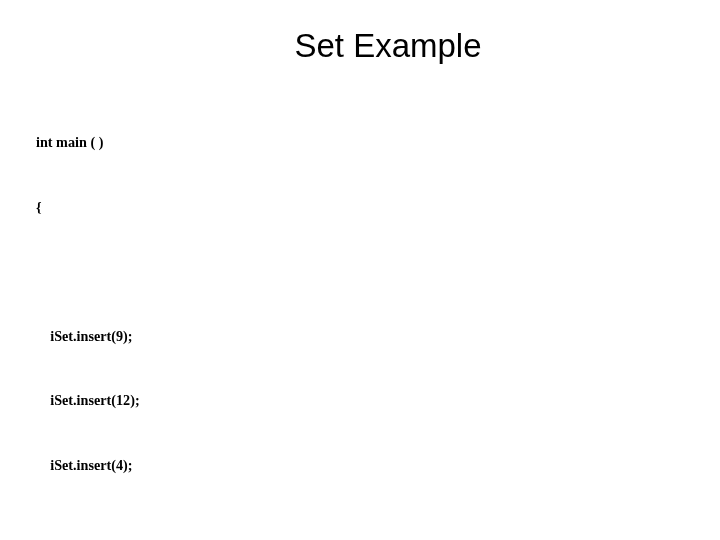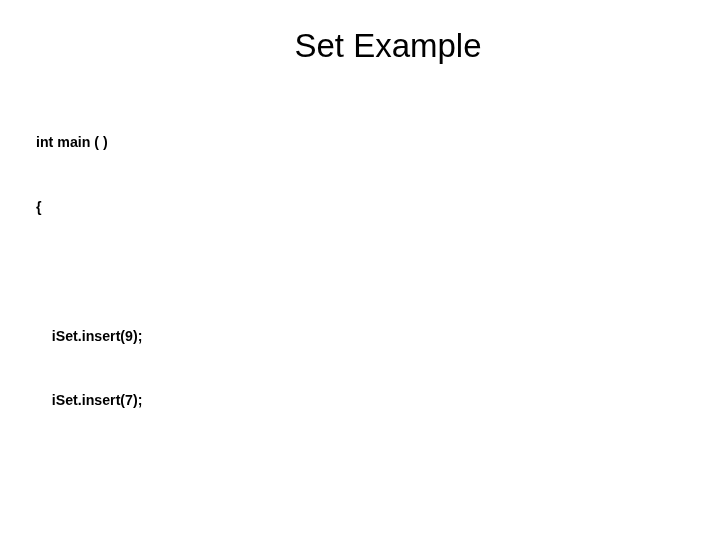--- a/index.html
+++ b/index.html
@@ -39,39 +39,40 @@
     font-size: 14.2px;
     font-weight: bold;
     line-height: 21.5px;
     color: #000000;
     white-space: pre;
   }
   .code-line {
     display: block;
     height: 21.5px;
     white-space: pre;
-    font-family: Liberation Sans, sans-serif;
+    font-family: Liberation Serif, serif;
   }
   .code-line.blank {
     color: transparent;
   }
 </style>
 </head>
 <body>
 
 <div id="slide">
 
   <div id="slide-title">Set Example</div>
 
   <div id="code-block">
     <span class="code-line">int main ( )</span>
     <span class="code-line">{</span>
     <span class="code-line blank"></span>
     <span class="code-line">    iSet.insert(9);</span>
-    <span class="code-line">    iSet.insert(7);</span>
+    <span class="code-line">    iSet.insert(12);</span>
+    <span class="code-line">    iSet.insert(4);</span>
     
     
     
     
     
     
     
     
     
     

